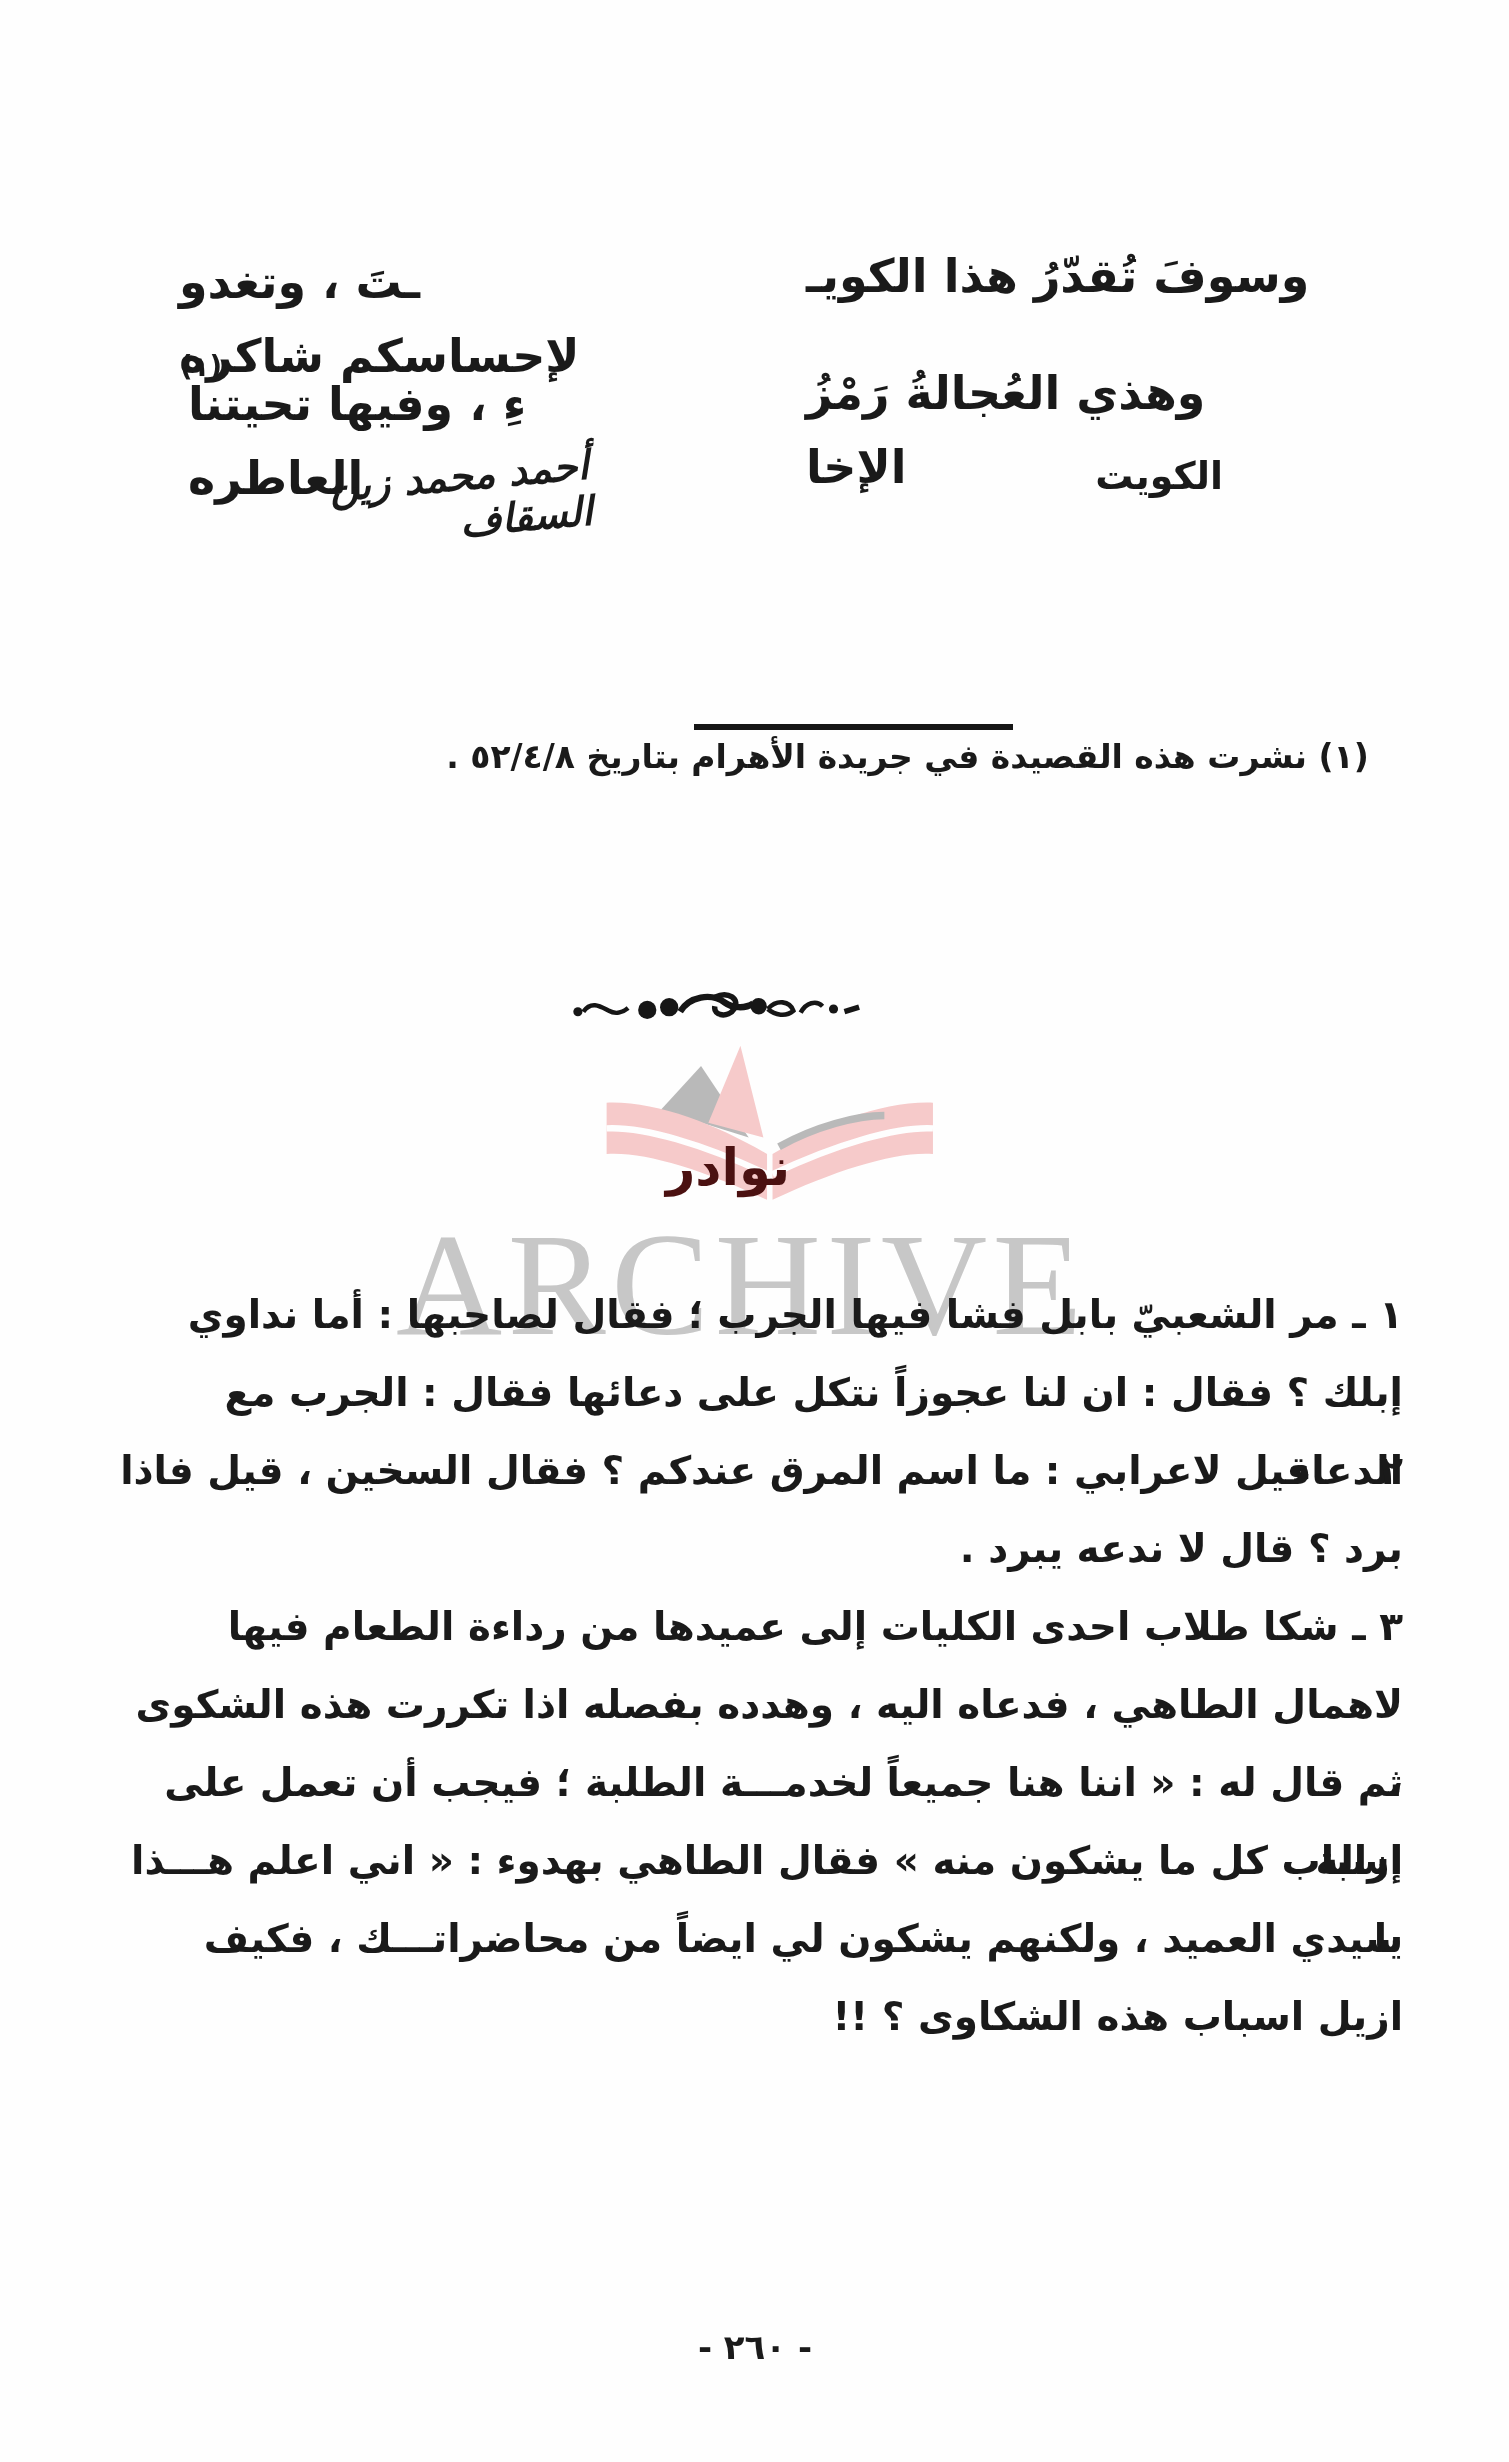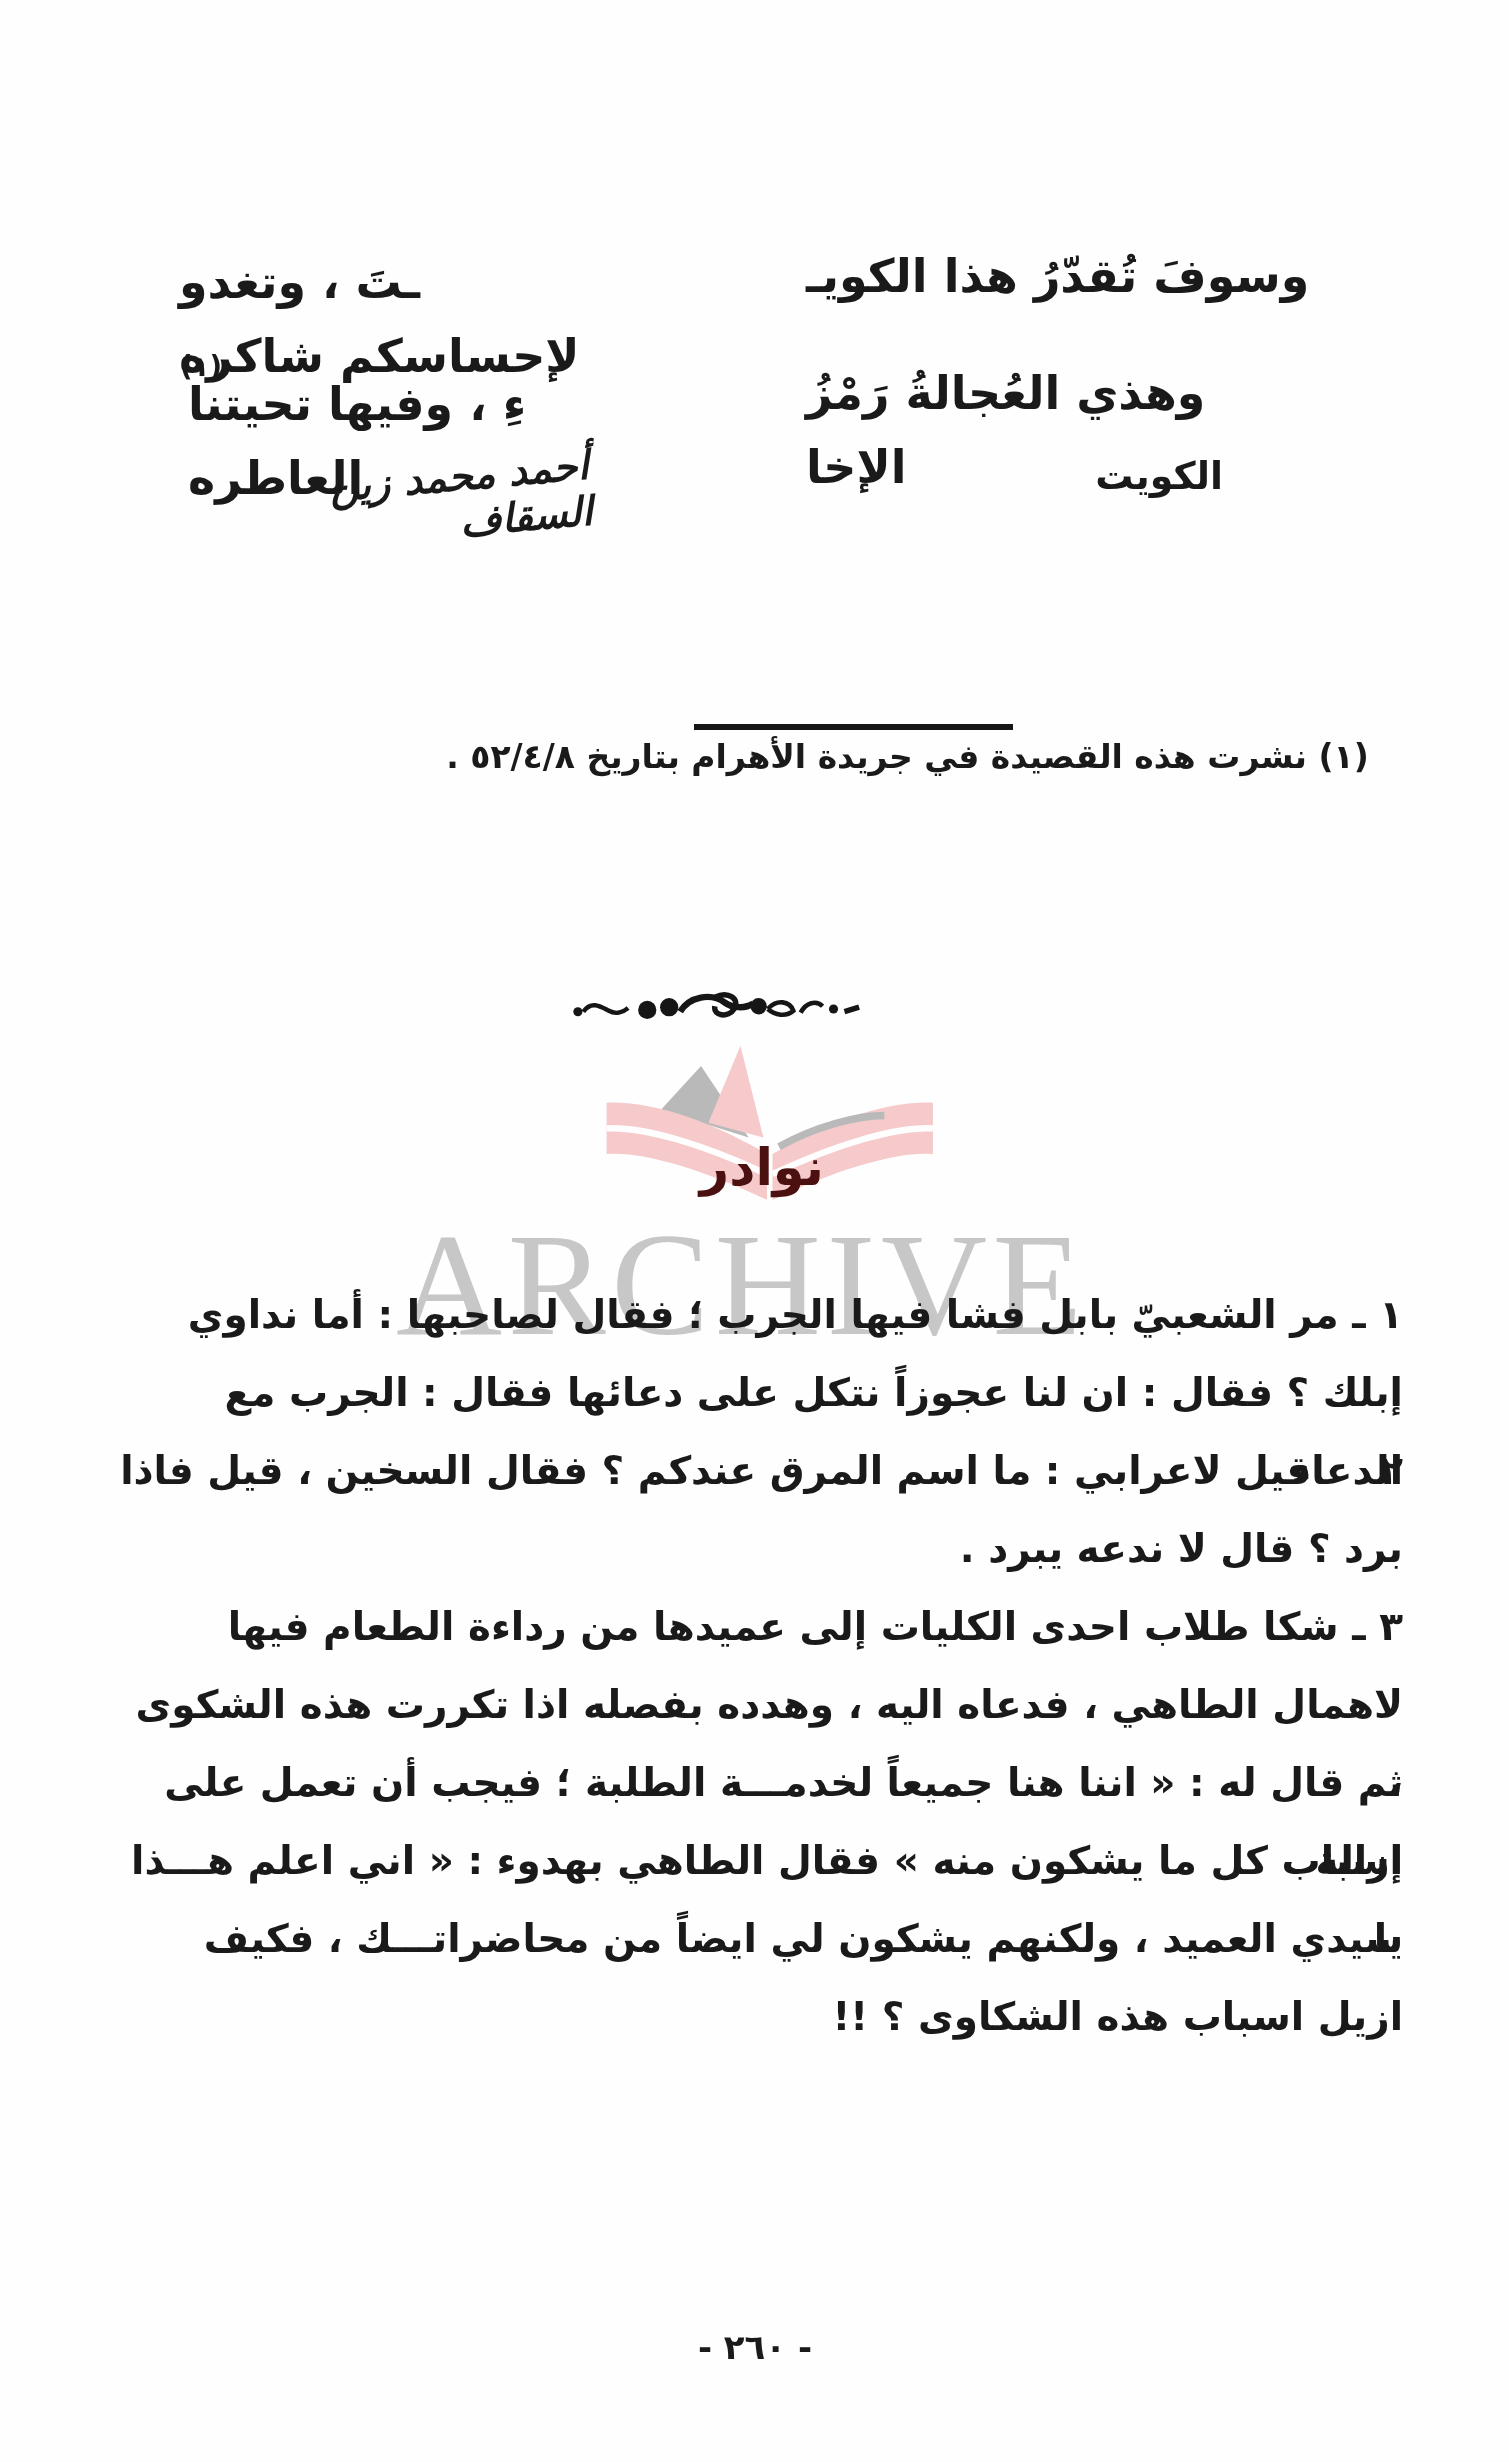--- a/index.html
+++ b/index.html
@@ -36,21 +36,21 @@
     font-size:147px;line-height:1;letter-spacing:5.5px;
     text-align:center;z-index:1;user-select:none;
   }
   .watermark-url{
     font-size:37px;letter-spacing:1.8px;z-index:1;user-select:none;
     font-family:"DejaVu Sans",sans-serif;
   }
   .book-logo{z-index:0;}
   
   .section-title{
-    margin:0;font-size:51px;font-weight:700;text-align:right;z-index:2;
+    margin:0;font-size:51px;font-weight:700;text-align:center;z-index:2;
   }
   
   .body-block{z-index:3;}
   .line{
     height:78px;line-height:78px;font-size:39px;font-weight:700;
     text-align:right;white-space:pre-wrap;position:relative;z-index:3;
   }
   .page-number{
     font-size:34px;font-weight:700;text-align:center;letter-spacing:3.7px;
   }

